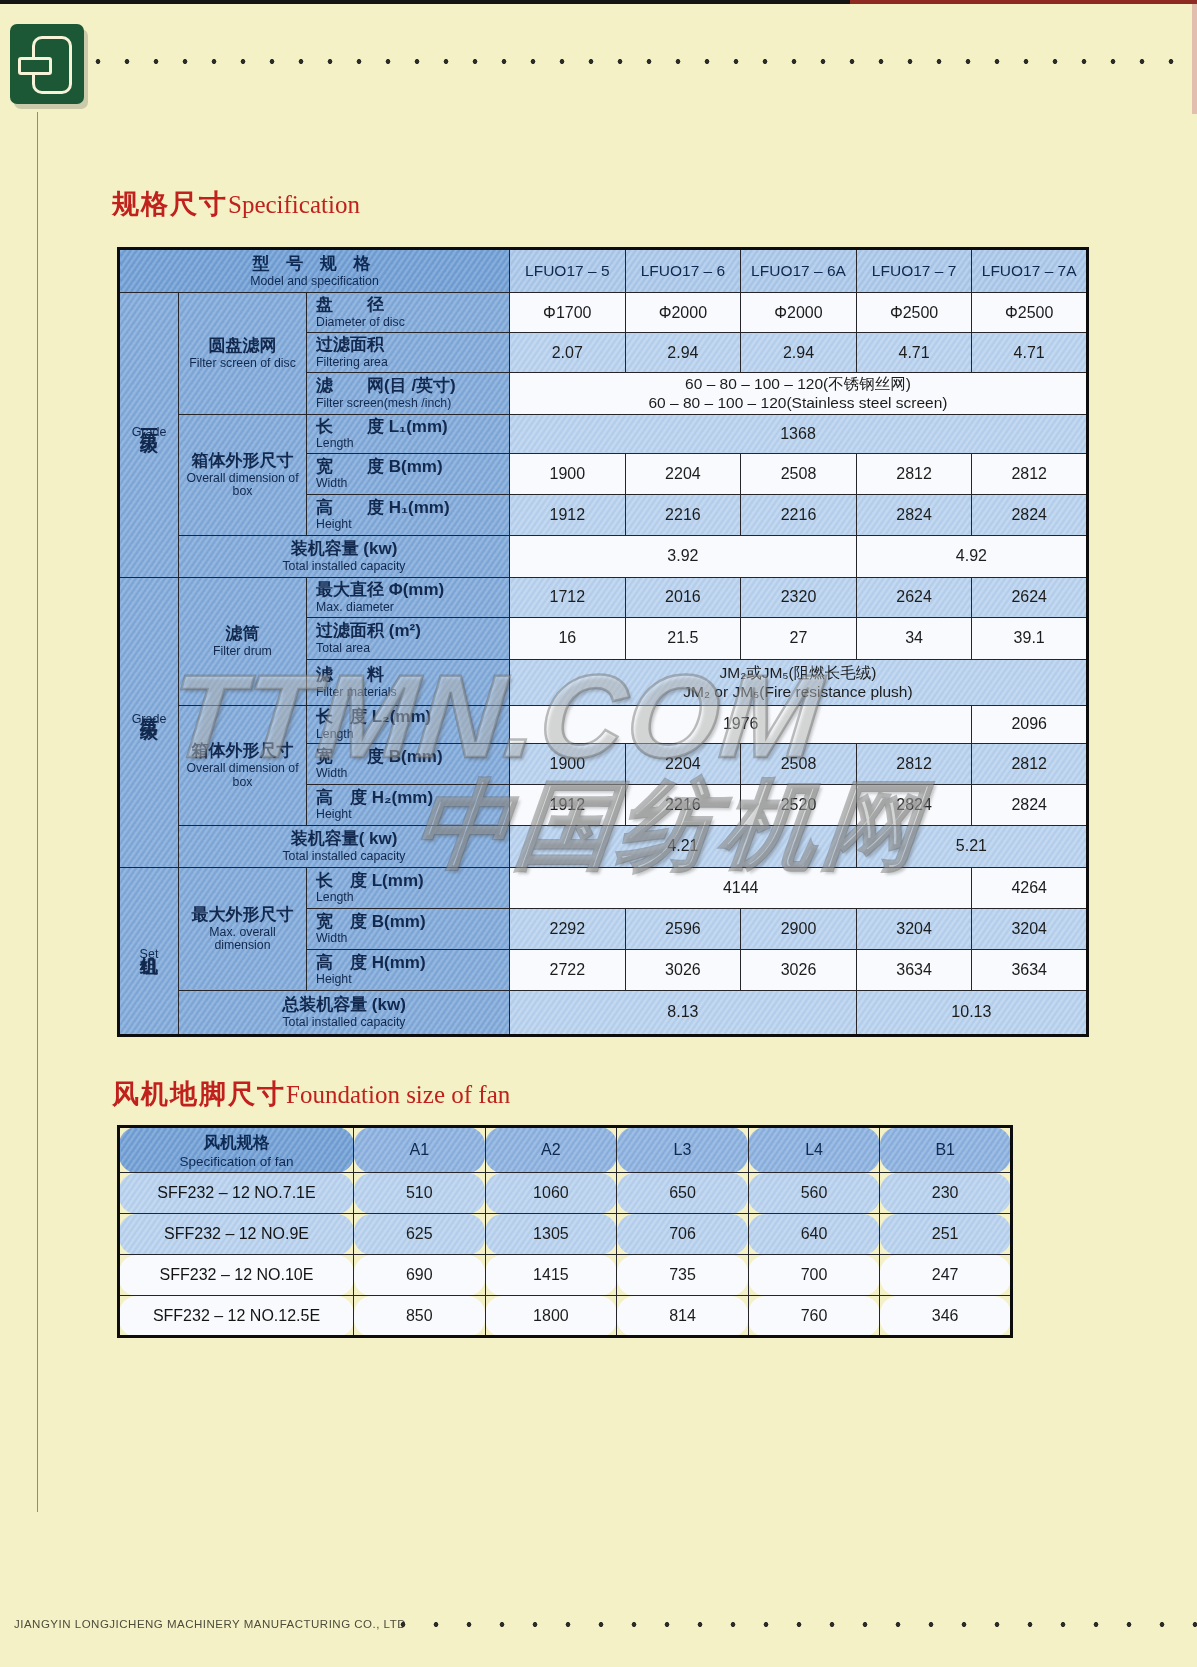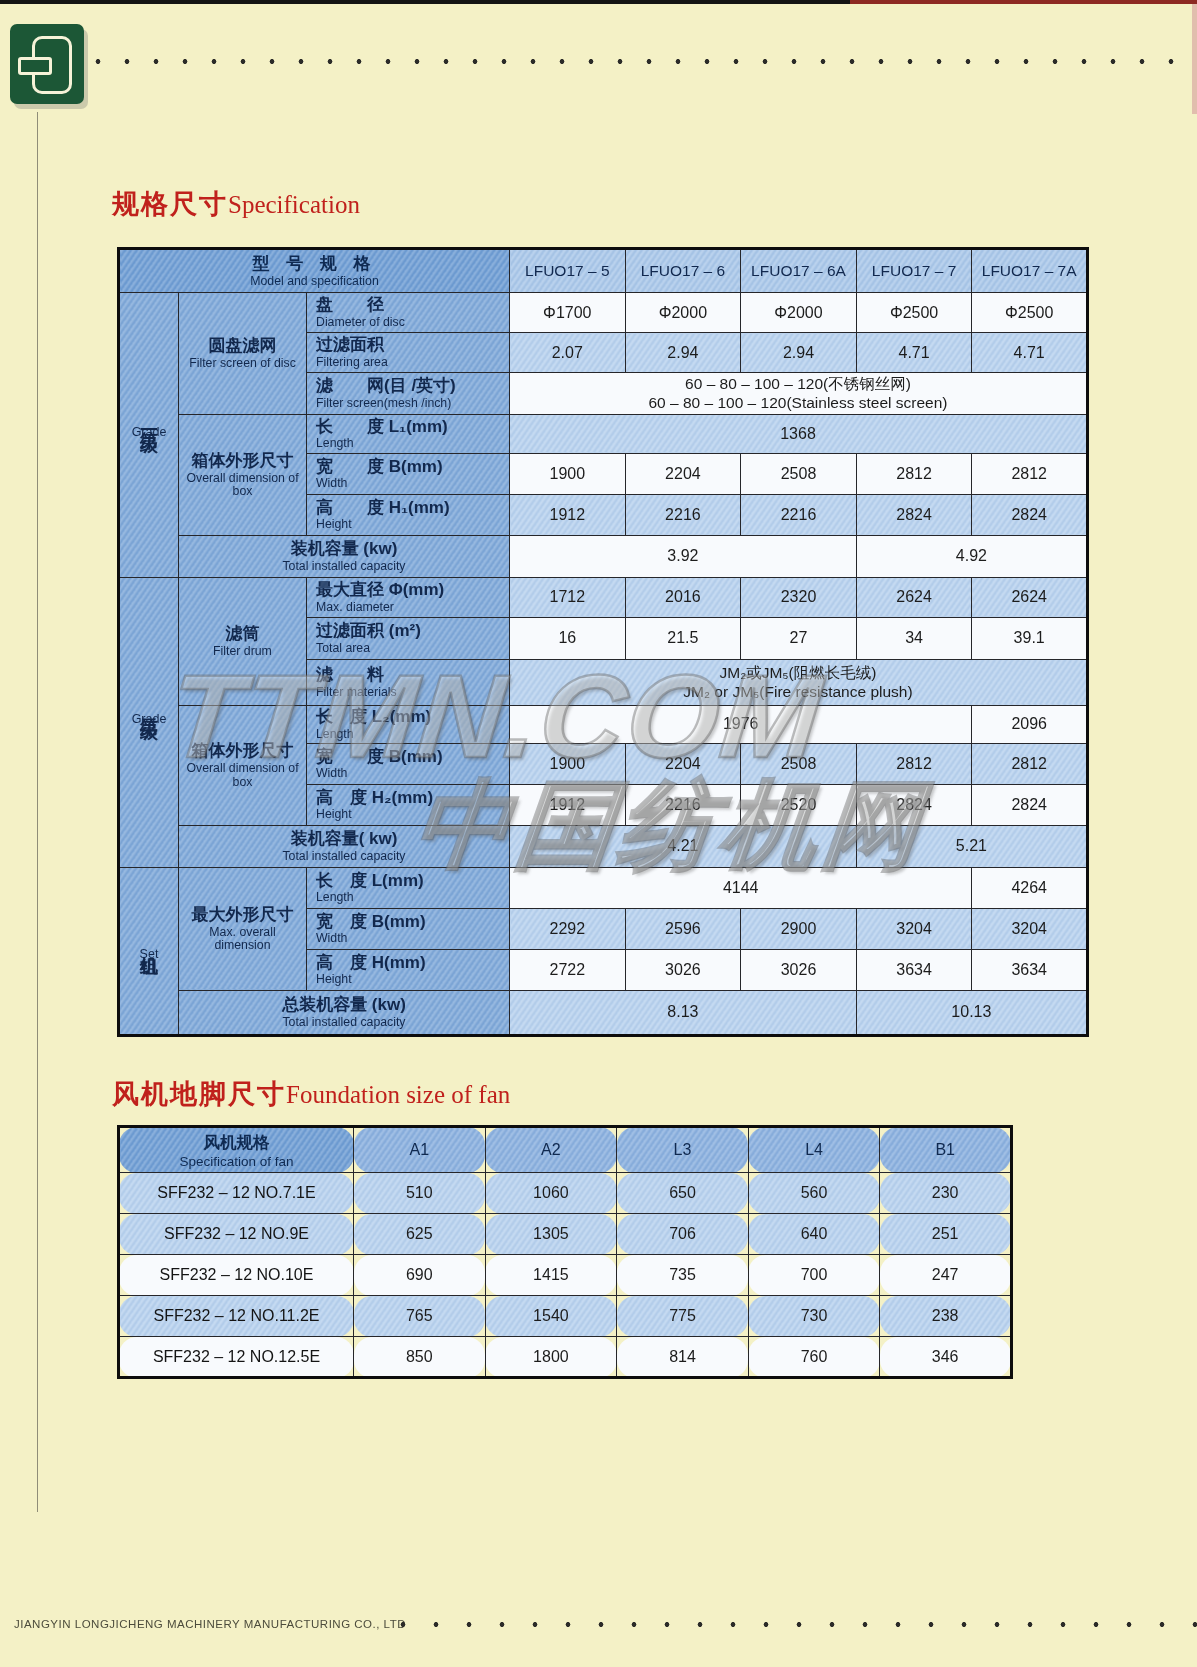--- a/index.html
+++ b/index.html
@@ -386,28 +386,20 @@
     </tr>
     <tr style="height:41px">
       <td class="wh fmodel">SFF232 – 12 NO.10E</td>
       <td class="wh">690</td>
       <td class="wh">1415</td>
       <td class="wh">735</td>
       <td class="wh">700</td>
       <td class="wh">247</td>
     </tr>
     <tr style="height:41px">
-      <td class="lt fmodel">SFF232 – 12 NO.11.2E</td>
-      <td class="lt">765</td>
-      <td class="lt">1540</td>
-      <td class="lt">775</td>
-      <td class="lt">730</td>
-      <td class="lt">238</td>
-    </tr>
-    <tr style="height:41px">
       <td class="wh fmodel">SFF232 – 12 NO.12.5E</td>
       <td class="wh">850</td>
       <td class="wh">1800</td>
       <td class="wh">814</td>
       <td class="wh">760</td>
       <td class="wh">346</td>
     </tr>
   </tbody>
     </table>
 

